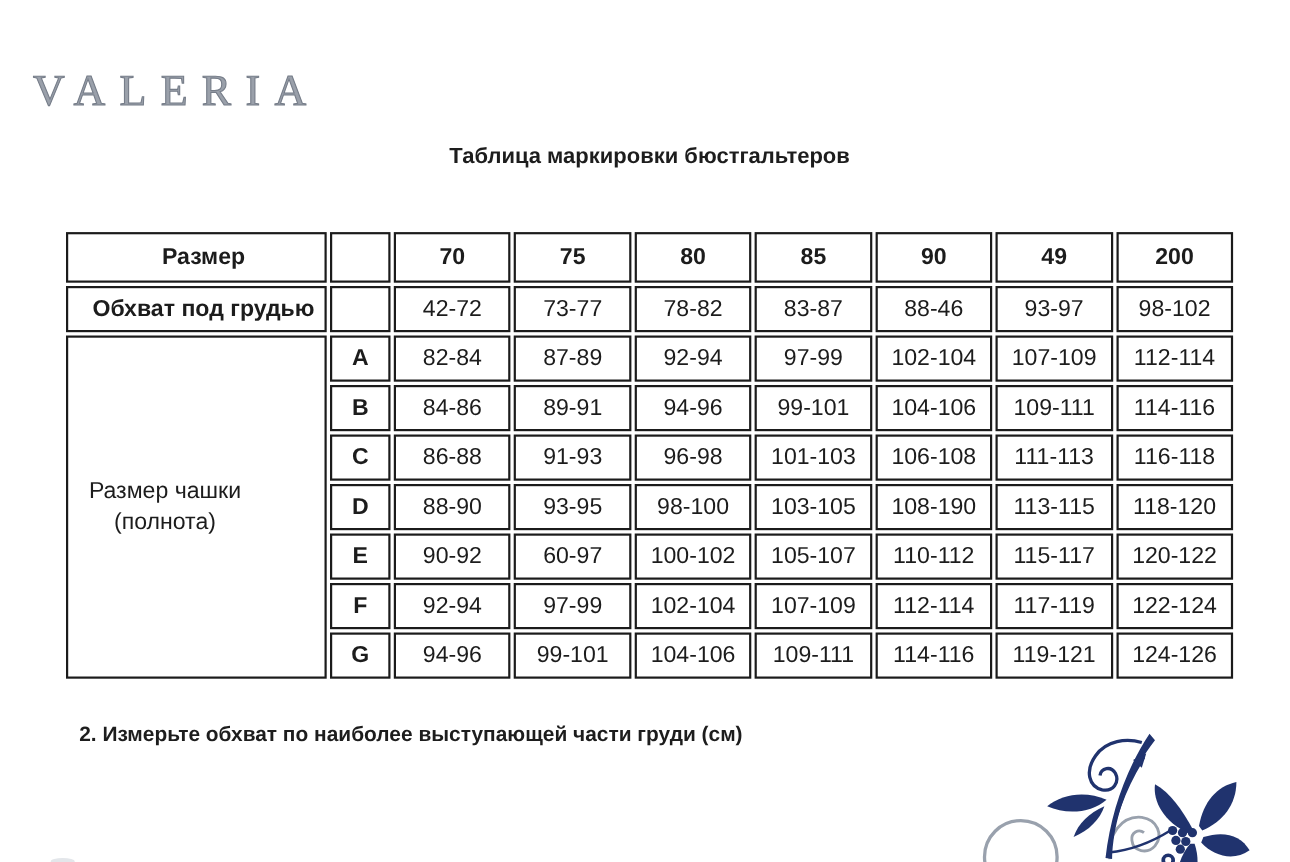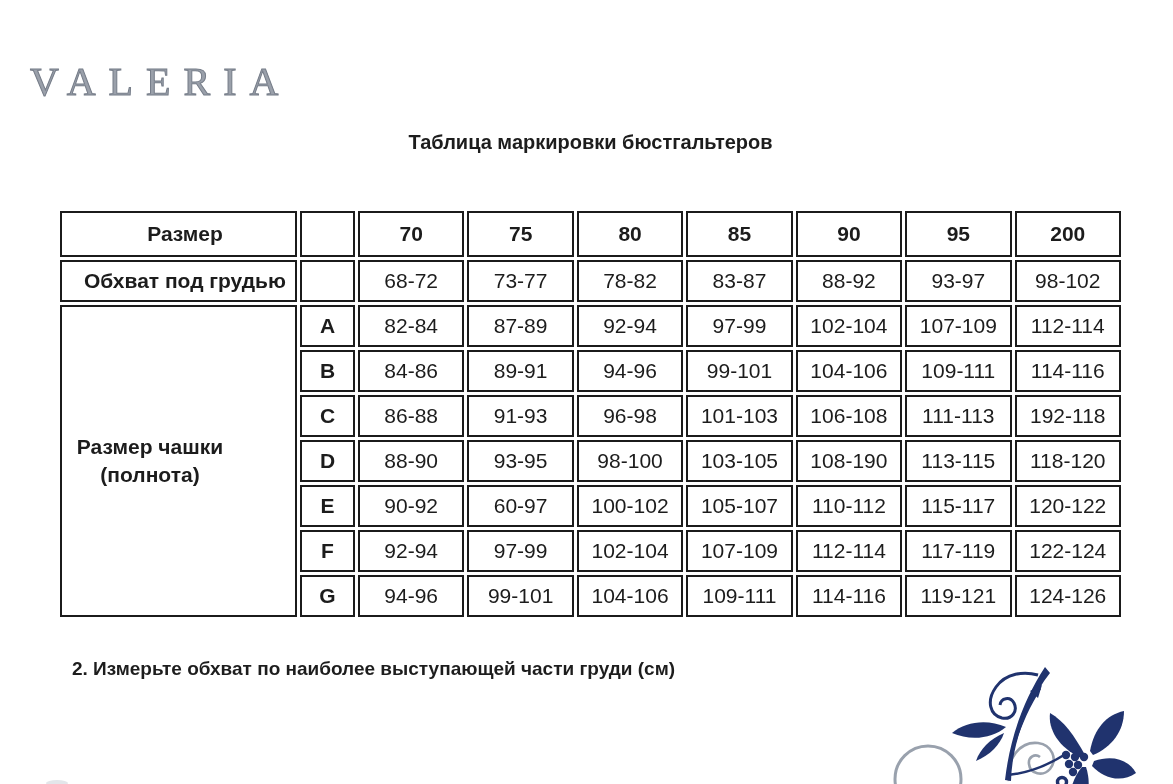--- a/index.html
+++ b/index.html
@@ -63,21 +63,21 @@
   td.label-cell {
     text-align: left;
     padding-left: 14px;
     font-weight: bold;
     font-size: 20px;
   }
   td.cup-label-cell {
     text-align: left;
     padding-left: 3px;
     padding-right: 60px;
-    font-weight: bold;
+    font-weight: normal;
     font-size: 20px;
     line-height: 1.35;
   }
   td.head-val { font-weight: bold; }
   td.cup-letter { font-weight: bold; font-size: 20px; }
 
   
   .instructions {
     position: absolute;
     left: 72px; top: 658px;
@@ -122,31 +122,31 @@
   </colgroup>
   <tbody>
     <tr class="header-row">
       <td class="peach label-cell">Размер</td>
       <td class="peach"></td>
       <td class="peach head-val">70</td>
       <td class="peach head-val">75</td>
       <td class="peach head-val">80</td>
       <td class="peach head-val">85</td>
       <td class="peach head-val">90</td>
-      <td class="peach head-val">95</td>
+      <td class="peach head-val">49</td>
       <td class="peach head-val">200</td>
     </tr>
     <tr>
       <td class="peach label-cell">Обхват под грудью</td>
       <td></td>
-      <td>68-72</td>
+      <td>42-72</td>
       <td>73-77</td>
       <td>78-82</td>
       <td>83-87</td>
-      <td>88-92</td>
+      <td>88-46</td>
       <td>93-97</td>
       <td>98-102</td>
     </tr>
     <tr>
       <td class="peach cup-label-cell" rowspan="7">Размер чашки (полнота)</td>
       <td class="lav cup-letter">A</td>
       <td>82-84</td>
       <td>87-89</td>
       <td>92-94</td>
       <td>97-99</td>
@@ -165,21 +165,21 @@
     <td>114-116</td>
   </tr>
       <tr>
     <td class="lav cup-letter">C</td>
     <td>86-88</td>
     <td>91-93</td>
     <td>96-98</td>
     <td>101-103</td>
     <td>106-108</td>
     <td>111-113</td>
-    <td>192-118</td>
+    <td>116-118</td>
   </tr>
       <tr>
     <td class="lav cup-letter">D</td>
     <td>88-90</td>
     <td>93-95</td>
     <td>98-100</td>
     <td>103-105</td>
     <td>108-190</td>
     <td>113-115</td>
     <td>118-120</td>

